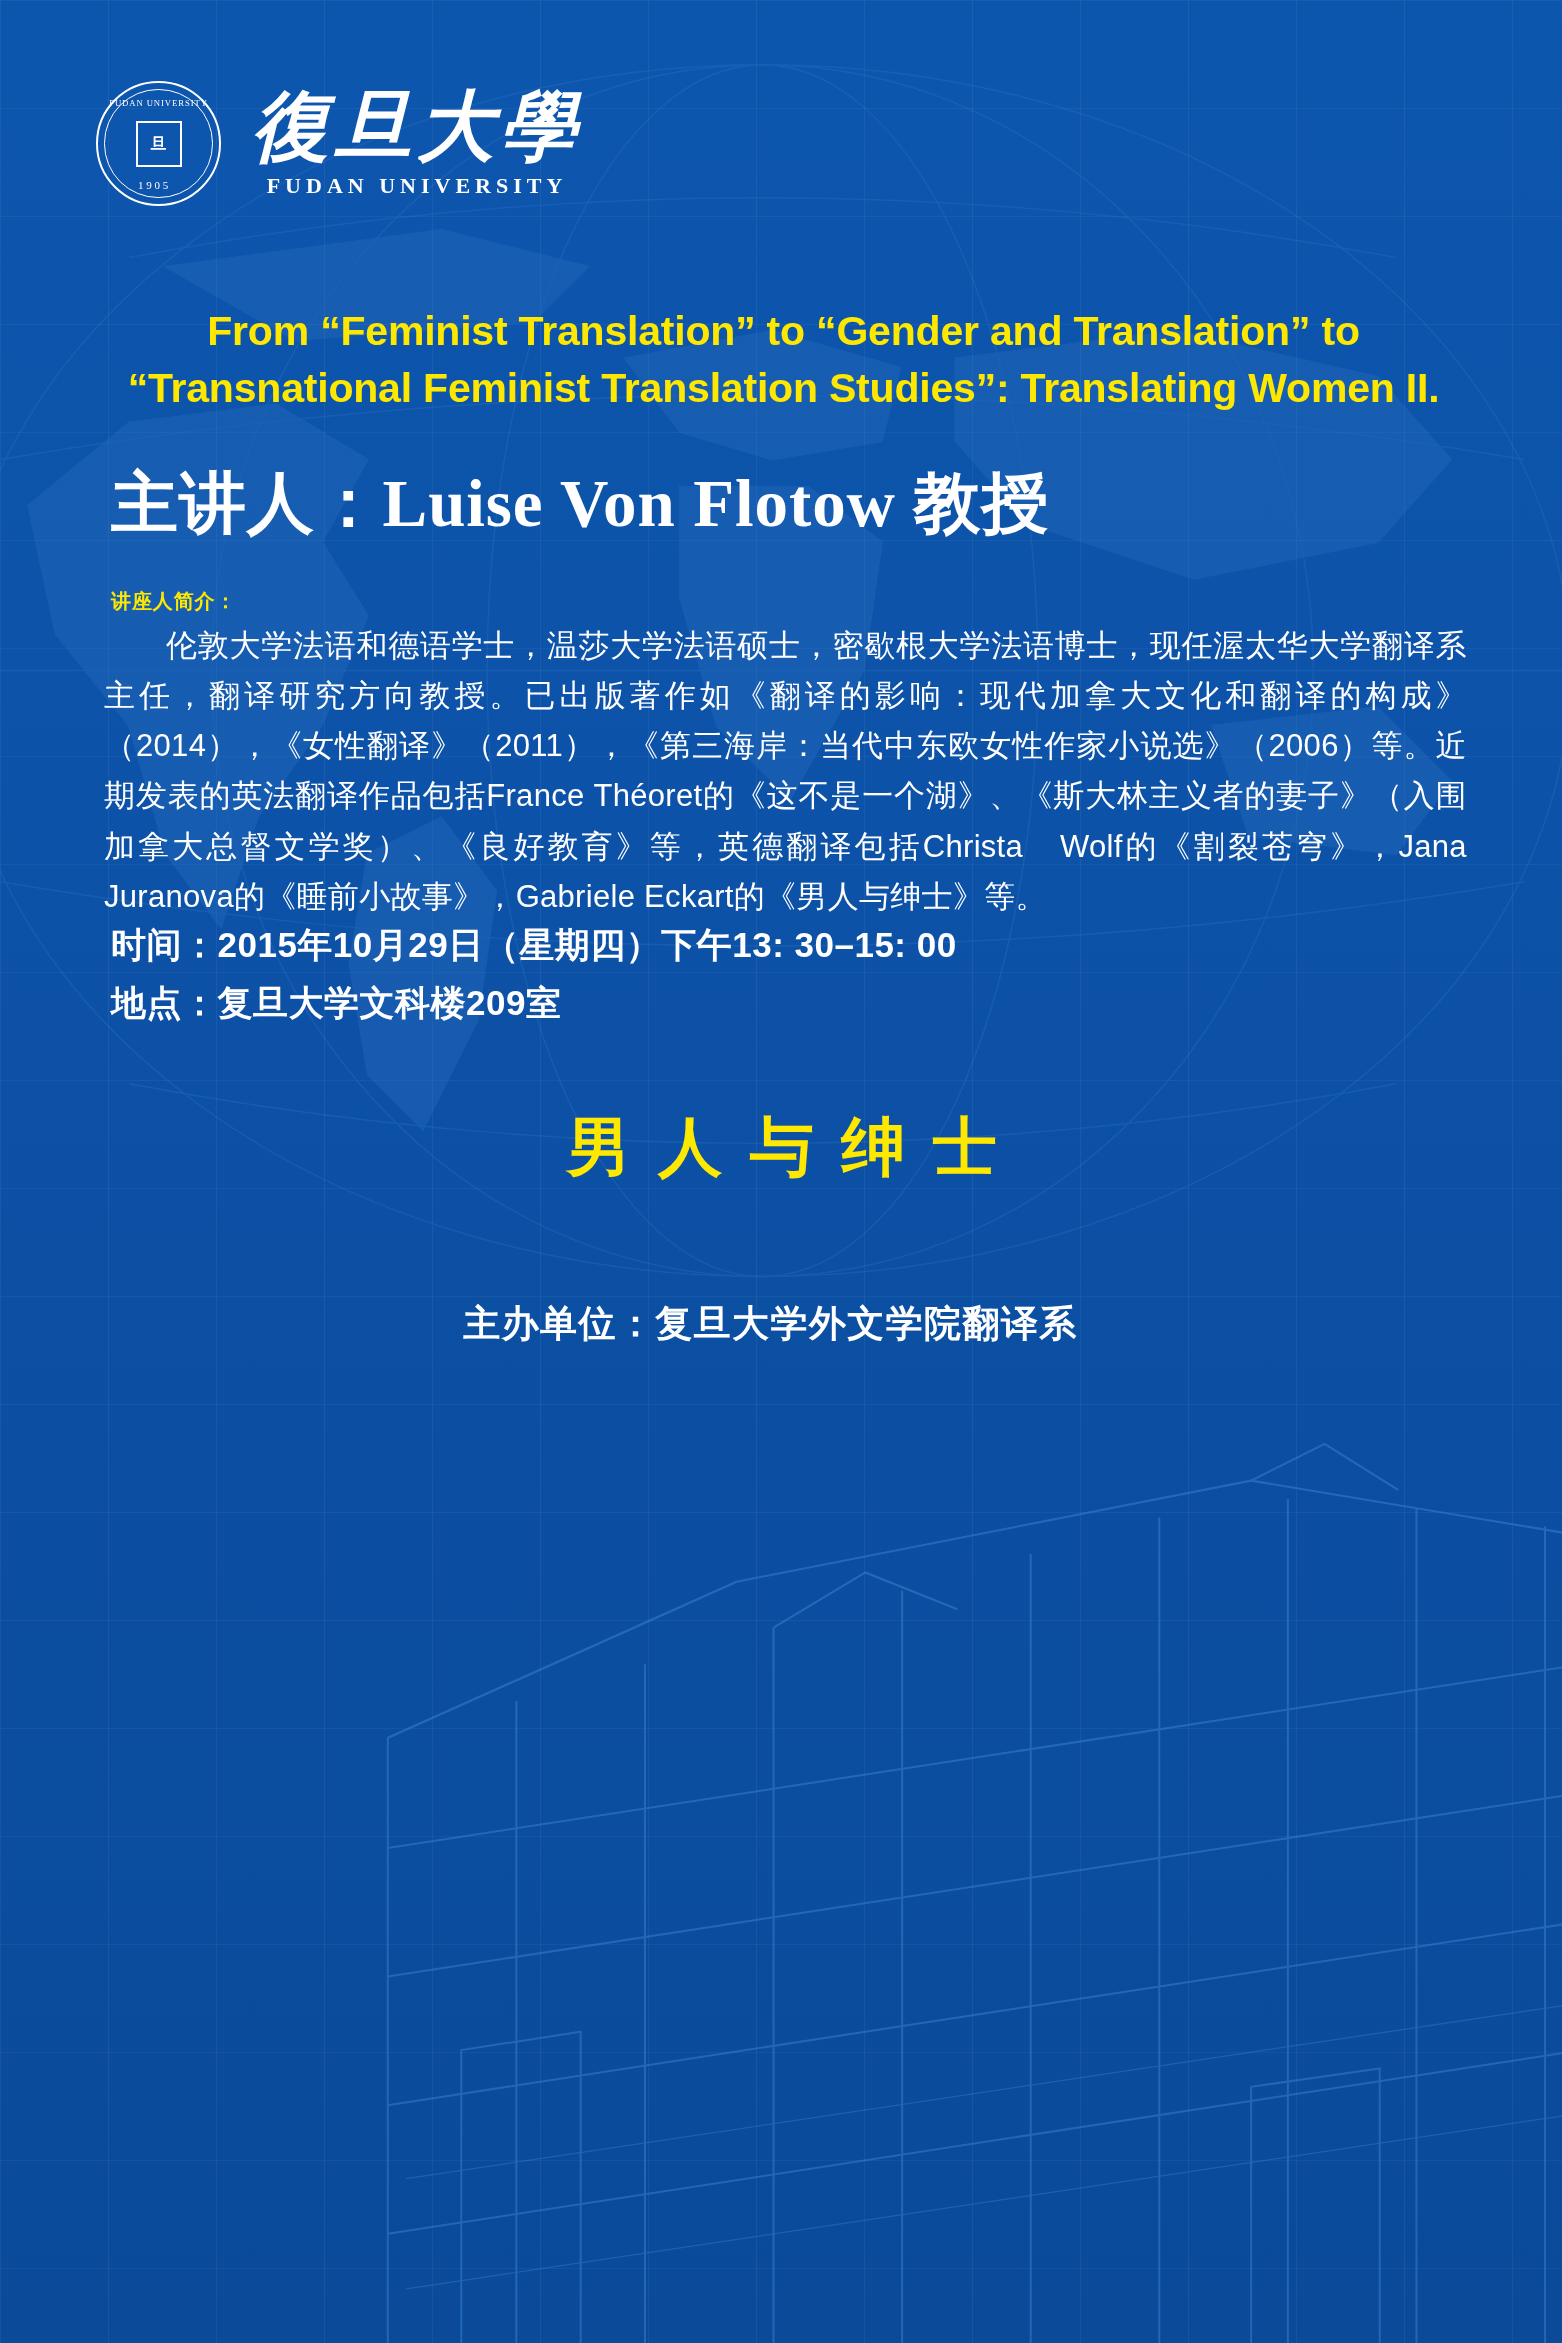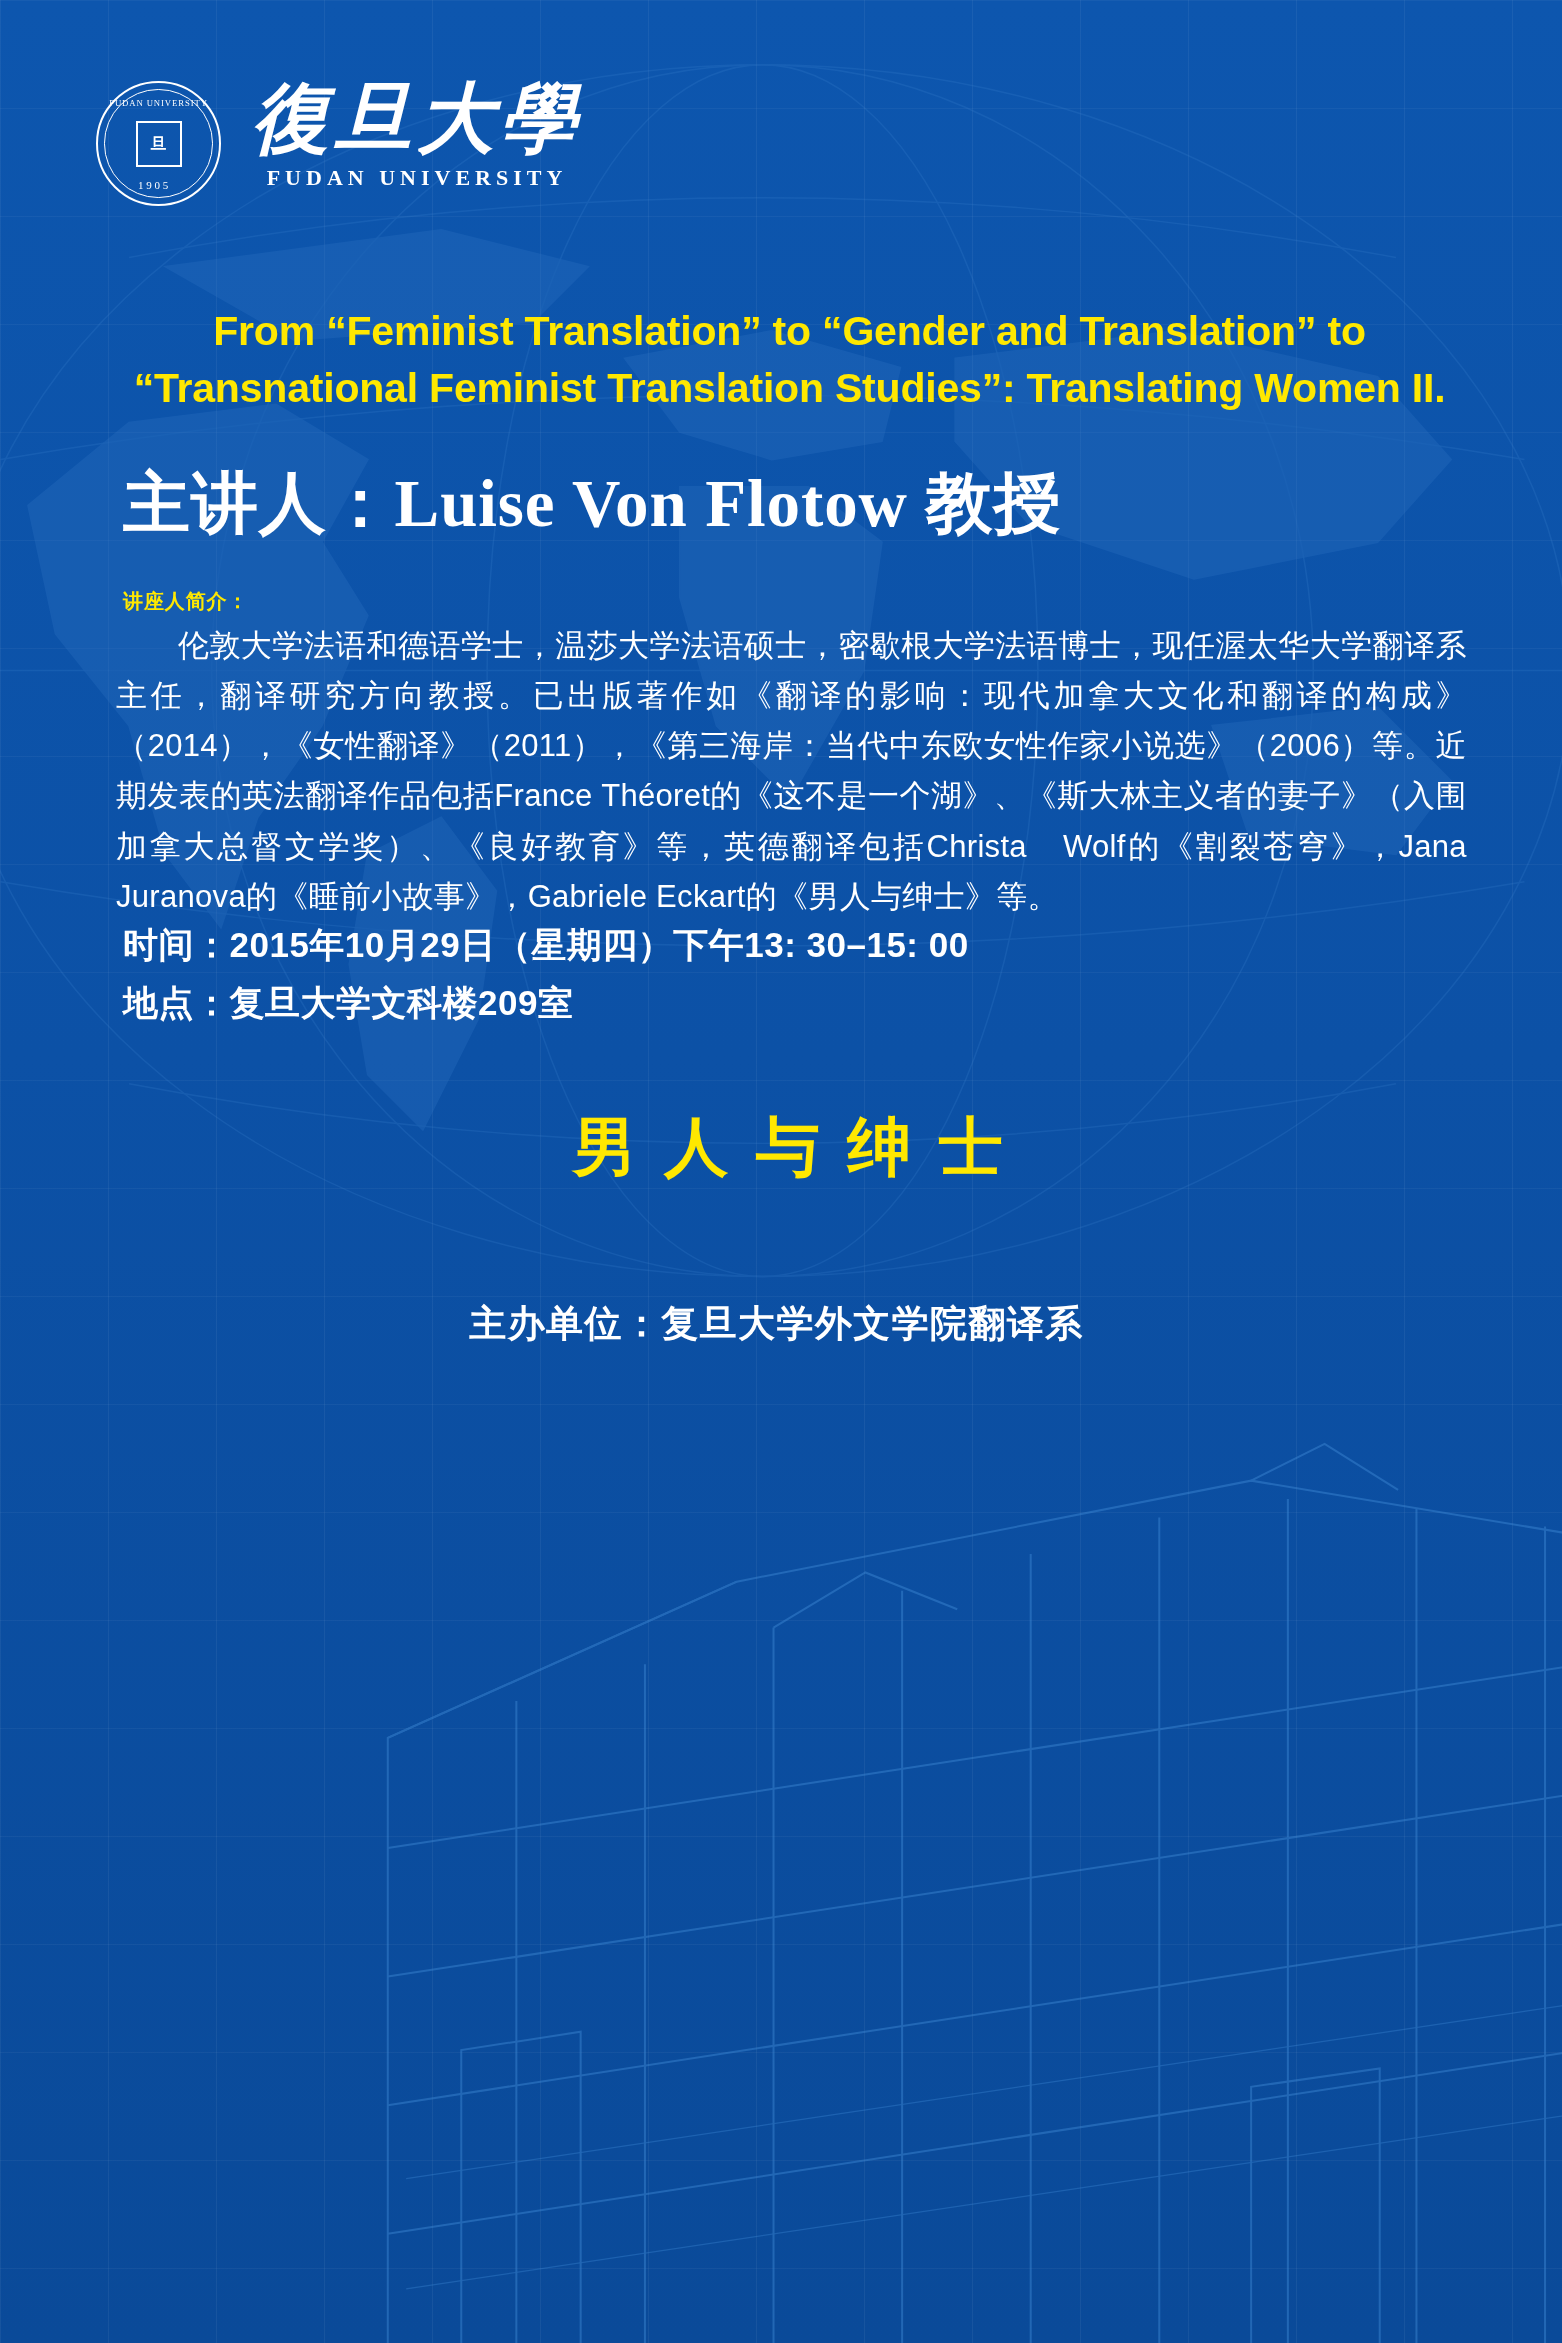--- a/index.html
+++ b/index.html
@@ -49,21 +49,21 @@
     opacity: 0.45;
     pointer-events: none;
   }
 
   
   .logo-row {
     position: absolute;
     left: 96px;
     top: 81px;
     display: flex;
-    align-items: flex-start;
+    align-items: center;
     gap: 31px;
   }
   .seal {
     width: 121px;
     height: 121px;
     border: 2.8px solid #ffffff;
     border-radius: 50%;
     position: relative;
     flex: none;
   }
@@ -129,21 +129,21 @@
     font-size: 22px;
     font-weight: bold;
     color: #ffffff;
     letter-spacing: 5px;
     text-align: center;
   }
 
   
   .content {
     position: absolute;
-    left: 16px;
+    left: 4px;
     right: 0;
     top: 303px;
     padding: 0 87px;
   }
   .title-en {
     color: #ffe800;
     font-size: 41px;
     font-weight: bold;
     text-align: center;
     line-height: 1.38;

